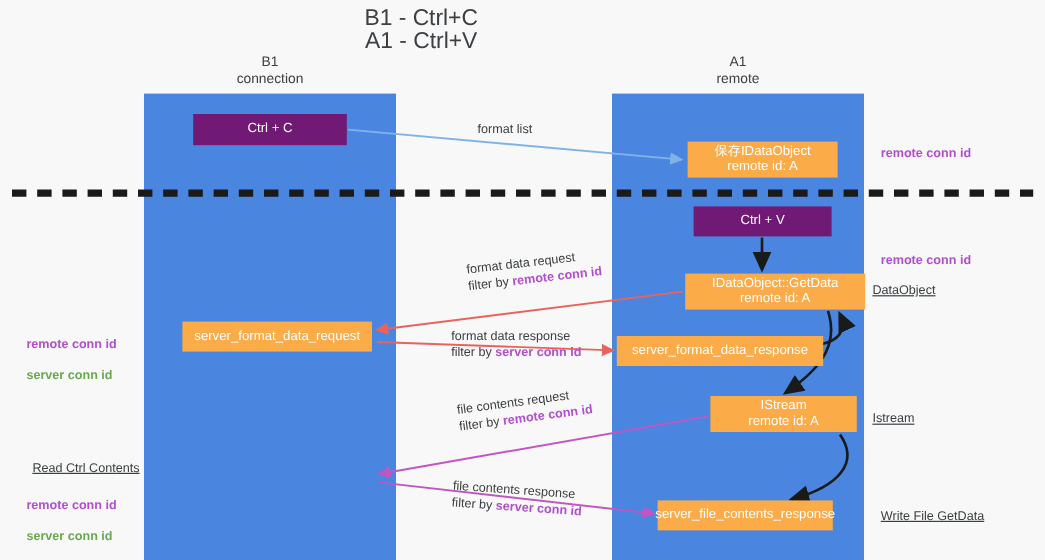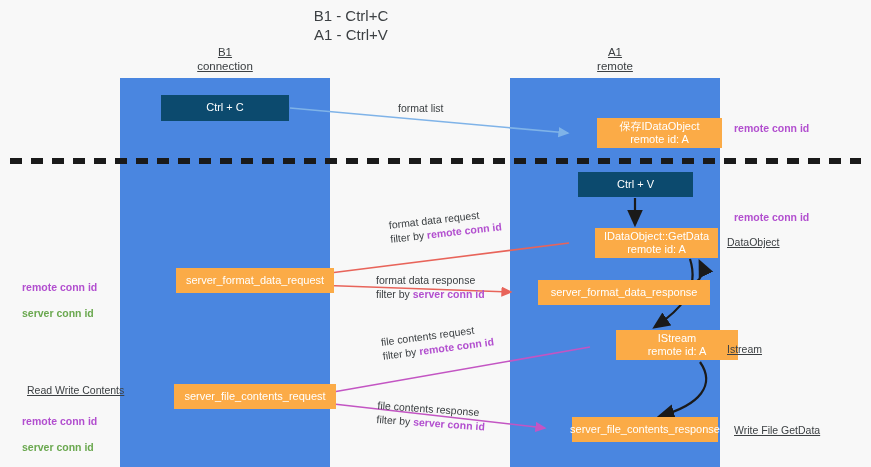--- a/index.html
+++ b/index.html
@@ -13,47 +13,46 @@
   #stage{position:absolute;inset:0;}
 
   
   .lane{position:absolute;background:#4a86e0;}
   #lane-b1{left:120px;top:78px;width:210px;height:389px;}
   #lane-a1{left:510px;top:78px;width:210px;height:389px;}
 
   
   .title{
     position:absolute;left:0;width:702px;text-align:center;
-    font-size:15px;line-height:19px;color:#3c4043;
+    font-size:19px;line-height:19px;color:#3c4043;
     white-space:pre-line;
   }
   #diagram-title{top:6px;}
   .lane-head{
     position:absolute;text-align:center;width:210px;
     font-size:11.5px;line-height:13.5px;color:#3c4043;
     white-space:pre-line;
-    text-decoration:underline;
   }
   #head-b1{left:120px;top:46px;}
   #head-a1{left:510px;top:46px;text-align:center;}
 
   
   .box{
     position:absolute;display:flex;flex-direction:column;
     align-items:center;justify-content:center;
     text-align:center;color:#fff;font-size:11px;line-height:13.5px;
     white-space:pre-line;box-sizing:border-box;
   }
-  .box.green{background:#0c4a6e;}
-  .box.orange{background:#fbab47;margin-left:24px;}
+  .box.green{background:#701a75;}
+  .box.orange{background:#fbab47;}
 
   #box-ctrl-c{left:161px;top:95px;width:128px;height:26px;}
   #box-ctrl-v{left:578px;top:172px;width:115px;height:25px;}
   #box-idataobject{left:573px;top:118px;width:125px;height:30px;}
-  #box-getdata{left:571px;top:228px;width:123px;height:30px;}
+  #box-getdata{left:571px;top:228px;width:150px;height:30px;}
   #box-istream{left:592px;top:330px;width:122px;height:30px;}
   #box-fmt-req{left:152px;top:268px;width:158px;height:25px;}
   #box-fmt-resp{left:514px;top:280px;width:172px;height:25px;}
   #box-file-req{left:150px;top:384px;width:162px;height:25px;}
   #box-file-resp{left:548px;top:417px;width:146px;height:25px;}
 
   
   .side{position:absolute;font-size:10.5px;line-height:13px;white-space:pre-line;}
   .side.plain{color:#3c4043;text-decoration:underline;}
   .purple{color:#b24fcf;font-weight:bold;}
@@ -139,21 +138,20 @@
   <div class="box green" id="box-ctrl-c">Ctrl + C</div>
   <div class="box orange" id="box-idataobject">保存IDataObject
 remote id: A</div>
   <div class="box green" id="box-ctrl-v">Ctrl + V</div>
   <div class="box orange" id="box-getdata">IDataObject::GetData
 remote id: A</div>
   <div class="box orange" id="box-istream">IStream
 remote id: A</div>
   <div class="box orange" id="box-fmt-req">server_format_data_request</div>
   <div class="box orange" id="box-fmt-resp">server_format_data_response</div>
-  <div class="box orange" id="box-file-req">server_file_contents_request</div>
   <div class="box orange" id="box-file-resp">server_file_contents_response</div>
 
   <div class="alabel" id="lab-format-list">format list</div>
 
   <div class="alabel" id="lab-fmt-req">
     <span>format data request</span>
     <span class="l2"><span>filter by </span><span class="purple">remote conn id</span></span>
   </div>
 
   <div class="alabel" id="lab-fmt-resp">
@@ -175,20 +173,20 @@
   <div class="side purple" id="ann-remote-2">remote conn id</div>
   <div class="side plain" id="ann-dataobject">DataObject</div>
   <div class="side plain" id="ann-istream">Istream</div>
   <div class="side plain" id="ann-write-file">Write File GetData</div>
 
   <div class="side" id="ann-left-conn">
     <div class="purple">remote conn id</div>
     <div class="green-t">server conn id</div>
   </div>
 
-  <div class="side plain" id="ann-read-file">Read Write Contents</div>
+  <div class="side plain" id="ann-read-file">Read Ctrl Contents</div>
 
   <div class="side" id="ann-left-conn2">
     <div class="purple">remote conn id</div>
     <div class="green-t">server conn id</div>
   </div>
 
 </div>
 
 </body></html>

